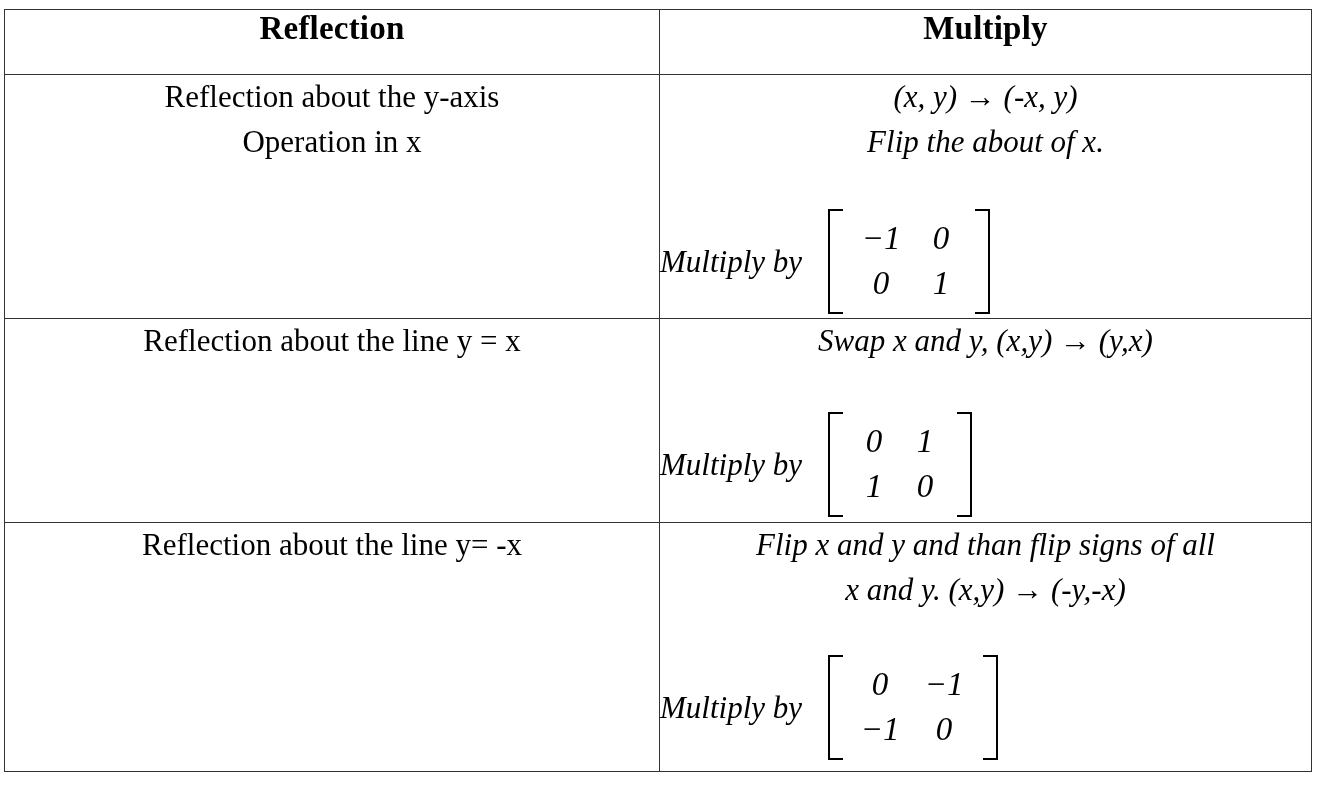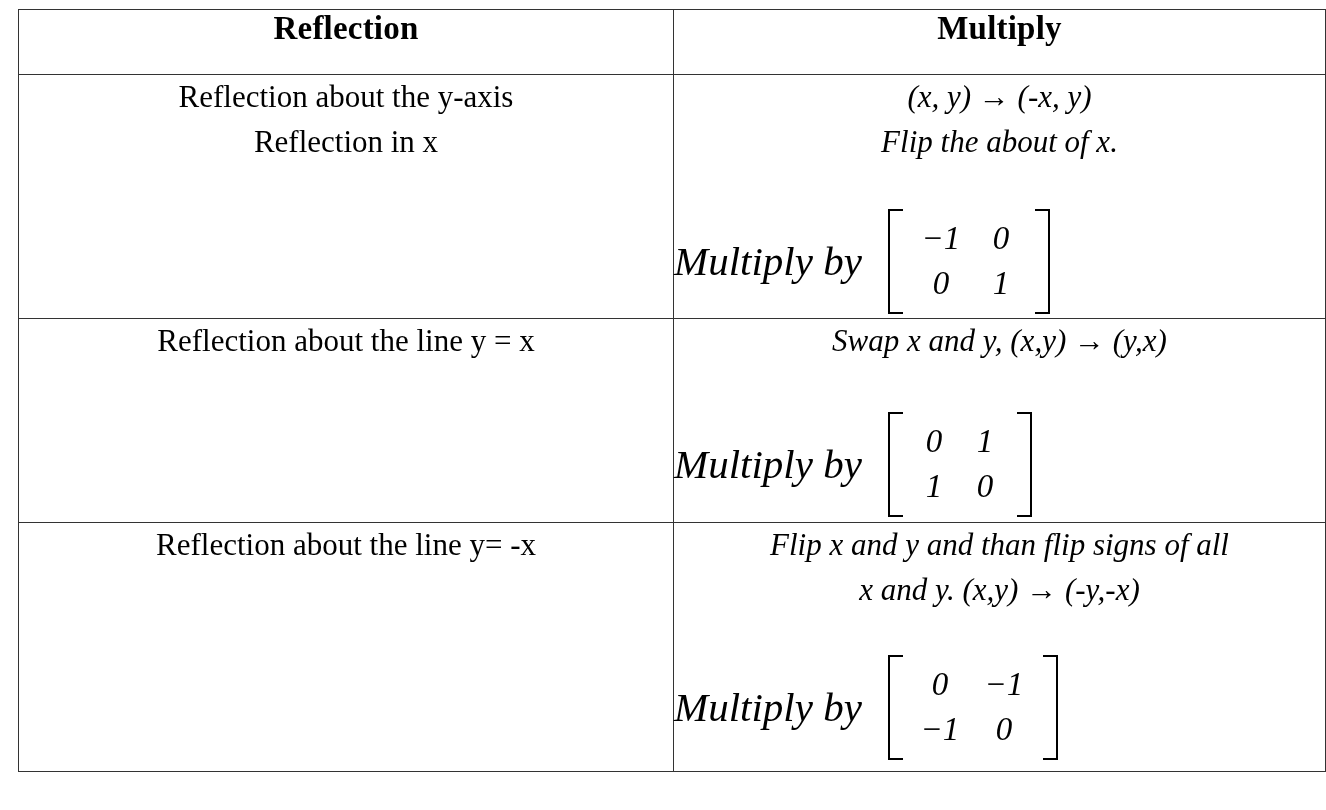--- a/index.html
+++ b/index.html
@@ -17,21 +17,21 @@
 
   .sheet {
     position: relative;
     width: 1326px;
     height: 810px;
     background: #ffffff;
   }
 
   table.reflection-table {
     position: absolute;
-    left: 18px;
+    left: 4px;
     top: 9px;
     width: 1307px;
     border-collapse: collapse;
     table-layout: fixed;
     background: #ffffff;
   }
 
   table.reflection-table td,
   table.reflection-table th {
     border: 1px solid #333333;
@@ -72,21 +72,21 @@
   .multiply-block {
     display: flex;
     align-items: center;
     gap: 26px;
   }
   .mb-row1 { margin-top: 44px; }
   .mb-row2 { margin-top: 48px; }
   .mb-row3 { margin-top: 42px; }
 
   .multiply-label {
-    font-size: 41px;
+    font-size: 31px;
     line-height: 1;
     white-space: nowrap;
   }
 
   .matrix {
     display: inline-flex;
     align-items: stretch;
     font-size: 31px;
     line-height: 1;
   }
@@ -137,21 +137,21 @@
         <th class="head-cell">Reflection</th>
         <th class="head-cell">Multiply</th>
       </tr>
     </thead>
 
     <tbody>
 
       <tr class="row1">
         <td class="body-cell left-cell">
           <div class="txt-line">Reflection about the y-axis</div>
-          <div class="txt-line">Reflection in x</div>
+          <div class="txt-line">Operation in x</div>
         </td>
         <td class="body-cell right-cell">
           <div class="txt-line">(x, y) → (-x, y)</div>
           <div class="txt-line">Flip the about of x.</div>
 
           <div class="multiply-block mb-row1">
             <span class="multiply-label">Multiply by</span>
             <span class="matrix">
               <span class="bracket bracket-left"></span>
               <span class="matrix-grid grid-2col-wide">

